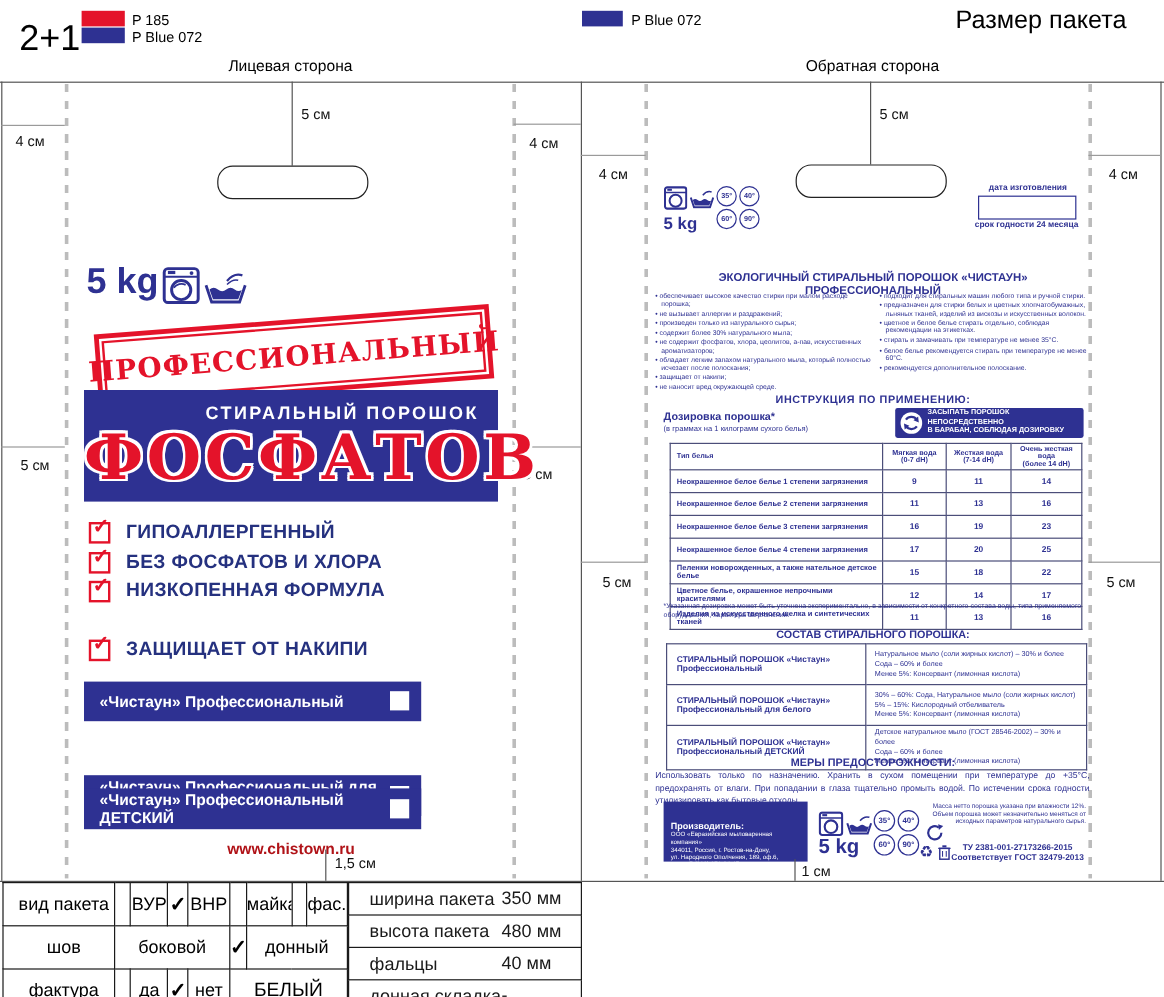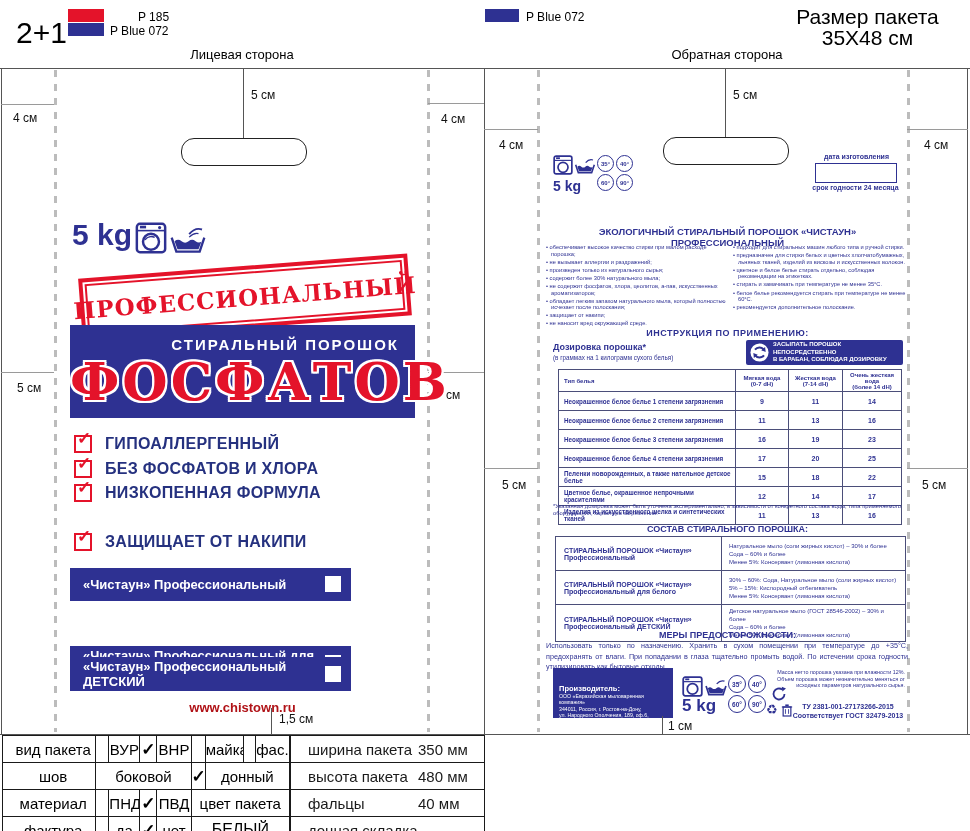--- a/index.html
+++ b/index.html
@@ -79,26 +79,25 @@
   table.spr td .val{position:absolute;left:127px;top:50%;transform:translateY(-50%);}
 </style>
 </head>
 <body>
 
 <div class="page">
 
   <div class="ratio">2+1</div>
   <div class="swatch" style="left:68px;top:9px;background:var(--red);"></div>
   <div class="swatch" style="left:68px;top:23px;background:var(--blue);"></div>
-  <div class="swlbl" style="left:110px;top:10px;margin-left:28px;">P 185</div>
+  <div class="swlbl" style="left:110px;top:10px;">P 185</div>
   <div class="swlbl" style="left:110px;top:24px;">P Blue 072</div>
   <div class="swatch" style="left:485px;top:9px;background:var(--blue);width:34px;"></div>
   <div class="swlbl" style="left:526px;top:10px;">P Blue 072</div>
   <div class="sizet" style="top:5px;">Размер пакета</div>
-  <div class="sizet" style="top:26px;">35X48 см</div>
   <div class="sidelbl" style="left:142px;top:47px;">Лицевая сторона</div>
   <div class="sidelbl" style="left:627px;top:47px;">Обратная сторона</div>
 
   <div class="hline" style="left:0;top:68px;width:970px;"></div>
   <div class="hline" style="left:0;top:734px;width:970px;"></div>
   <div class="vline" style="left:1px;top:68px;height:666px;"></div>
   <div class="vline" style="left:967px;top:68px;height:666px;"></div>
   <div class="vline" style="left:484px;top:68px;height:666px;"></div>
   <div class="dashv" style="left:54px;top:70px;height:662px;"></div>
   <div class="dashv" style="left:427px;top:70px;height:662px;"></div>
@@ -444,28 +443,20 @@
         <td></td>
         <td>фас.</td>
       </tr>
       <tr>
         <td class="lab">шов</td>
         <td colspan="4">боковой</td>
         <td><span class="scheck">✓</span></td>
         <td colspan="3">донный</td>
       </tr>
       <tr>
-        <td class="lab">материал</td>
-        <td></td>
-        <td>ПНД</td>
-        <td><span class="scheck">✓</span></td>
-        <td>ПВД</td>
-        <td colspan="4">цвет пакета</td>
-      </tr>
-      <tr>
         <td class="lab">фактура</td>
         <td></td>
         <td>да</td>
         <td><span class="scheck">✓</span></td>
         <td>нет</td>
         <td colspan="4" style="font-size:16px;">БЕЛЫЙ</td>
       </tr>
     </tbody>
       </table>
     <table class="spr" style="width:195px;">

